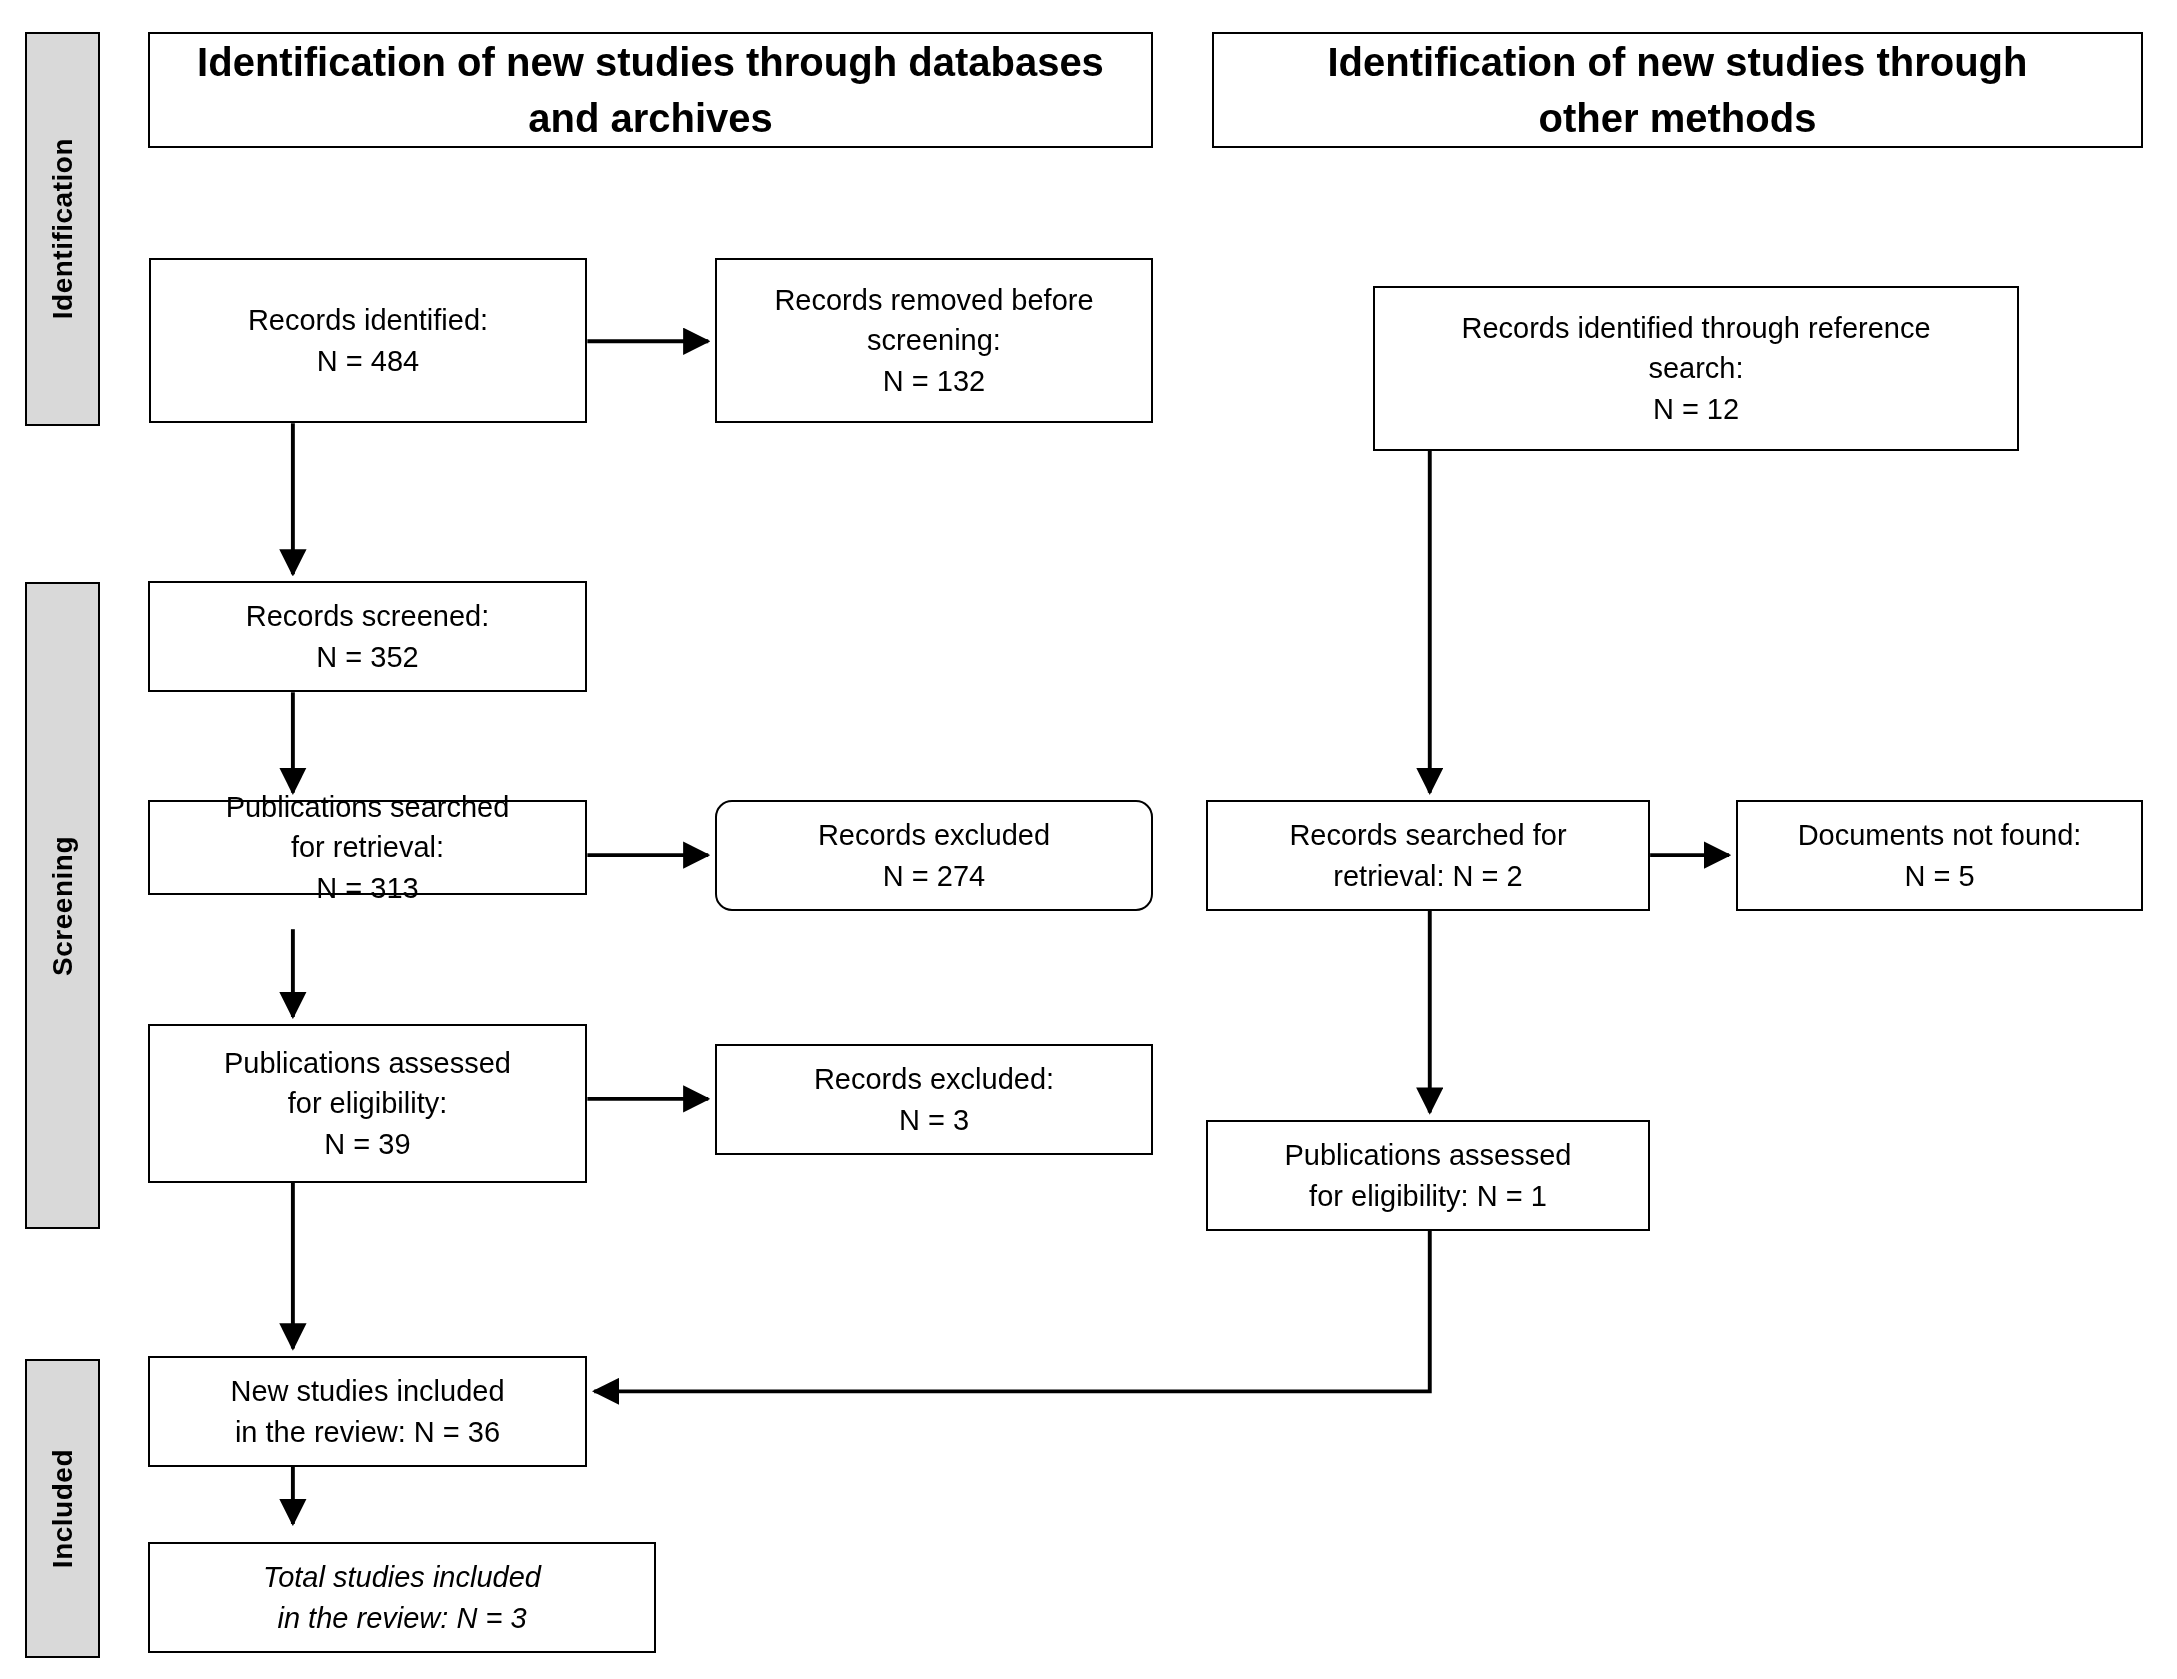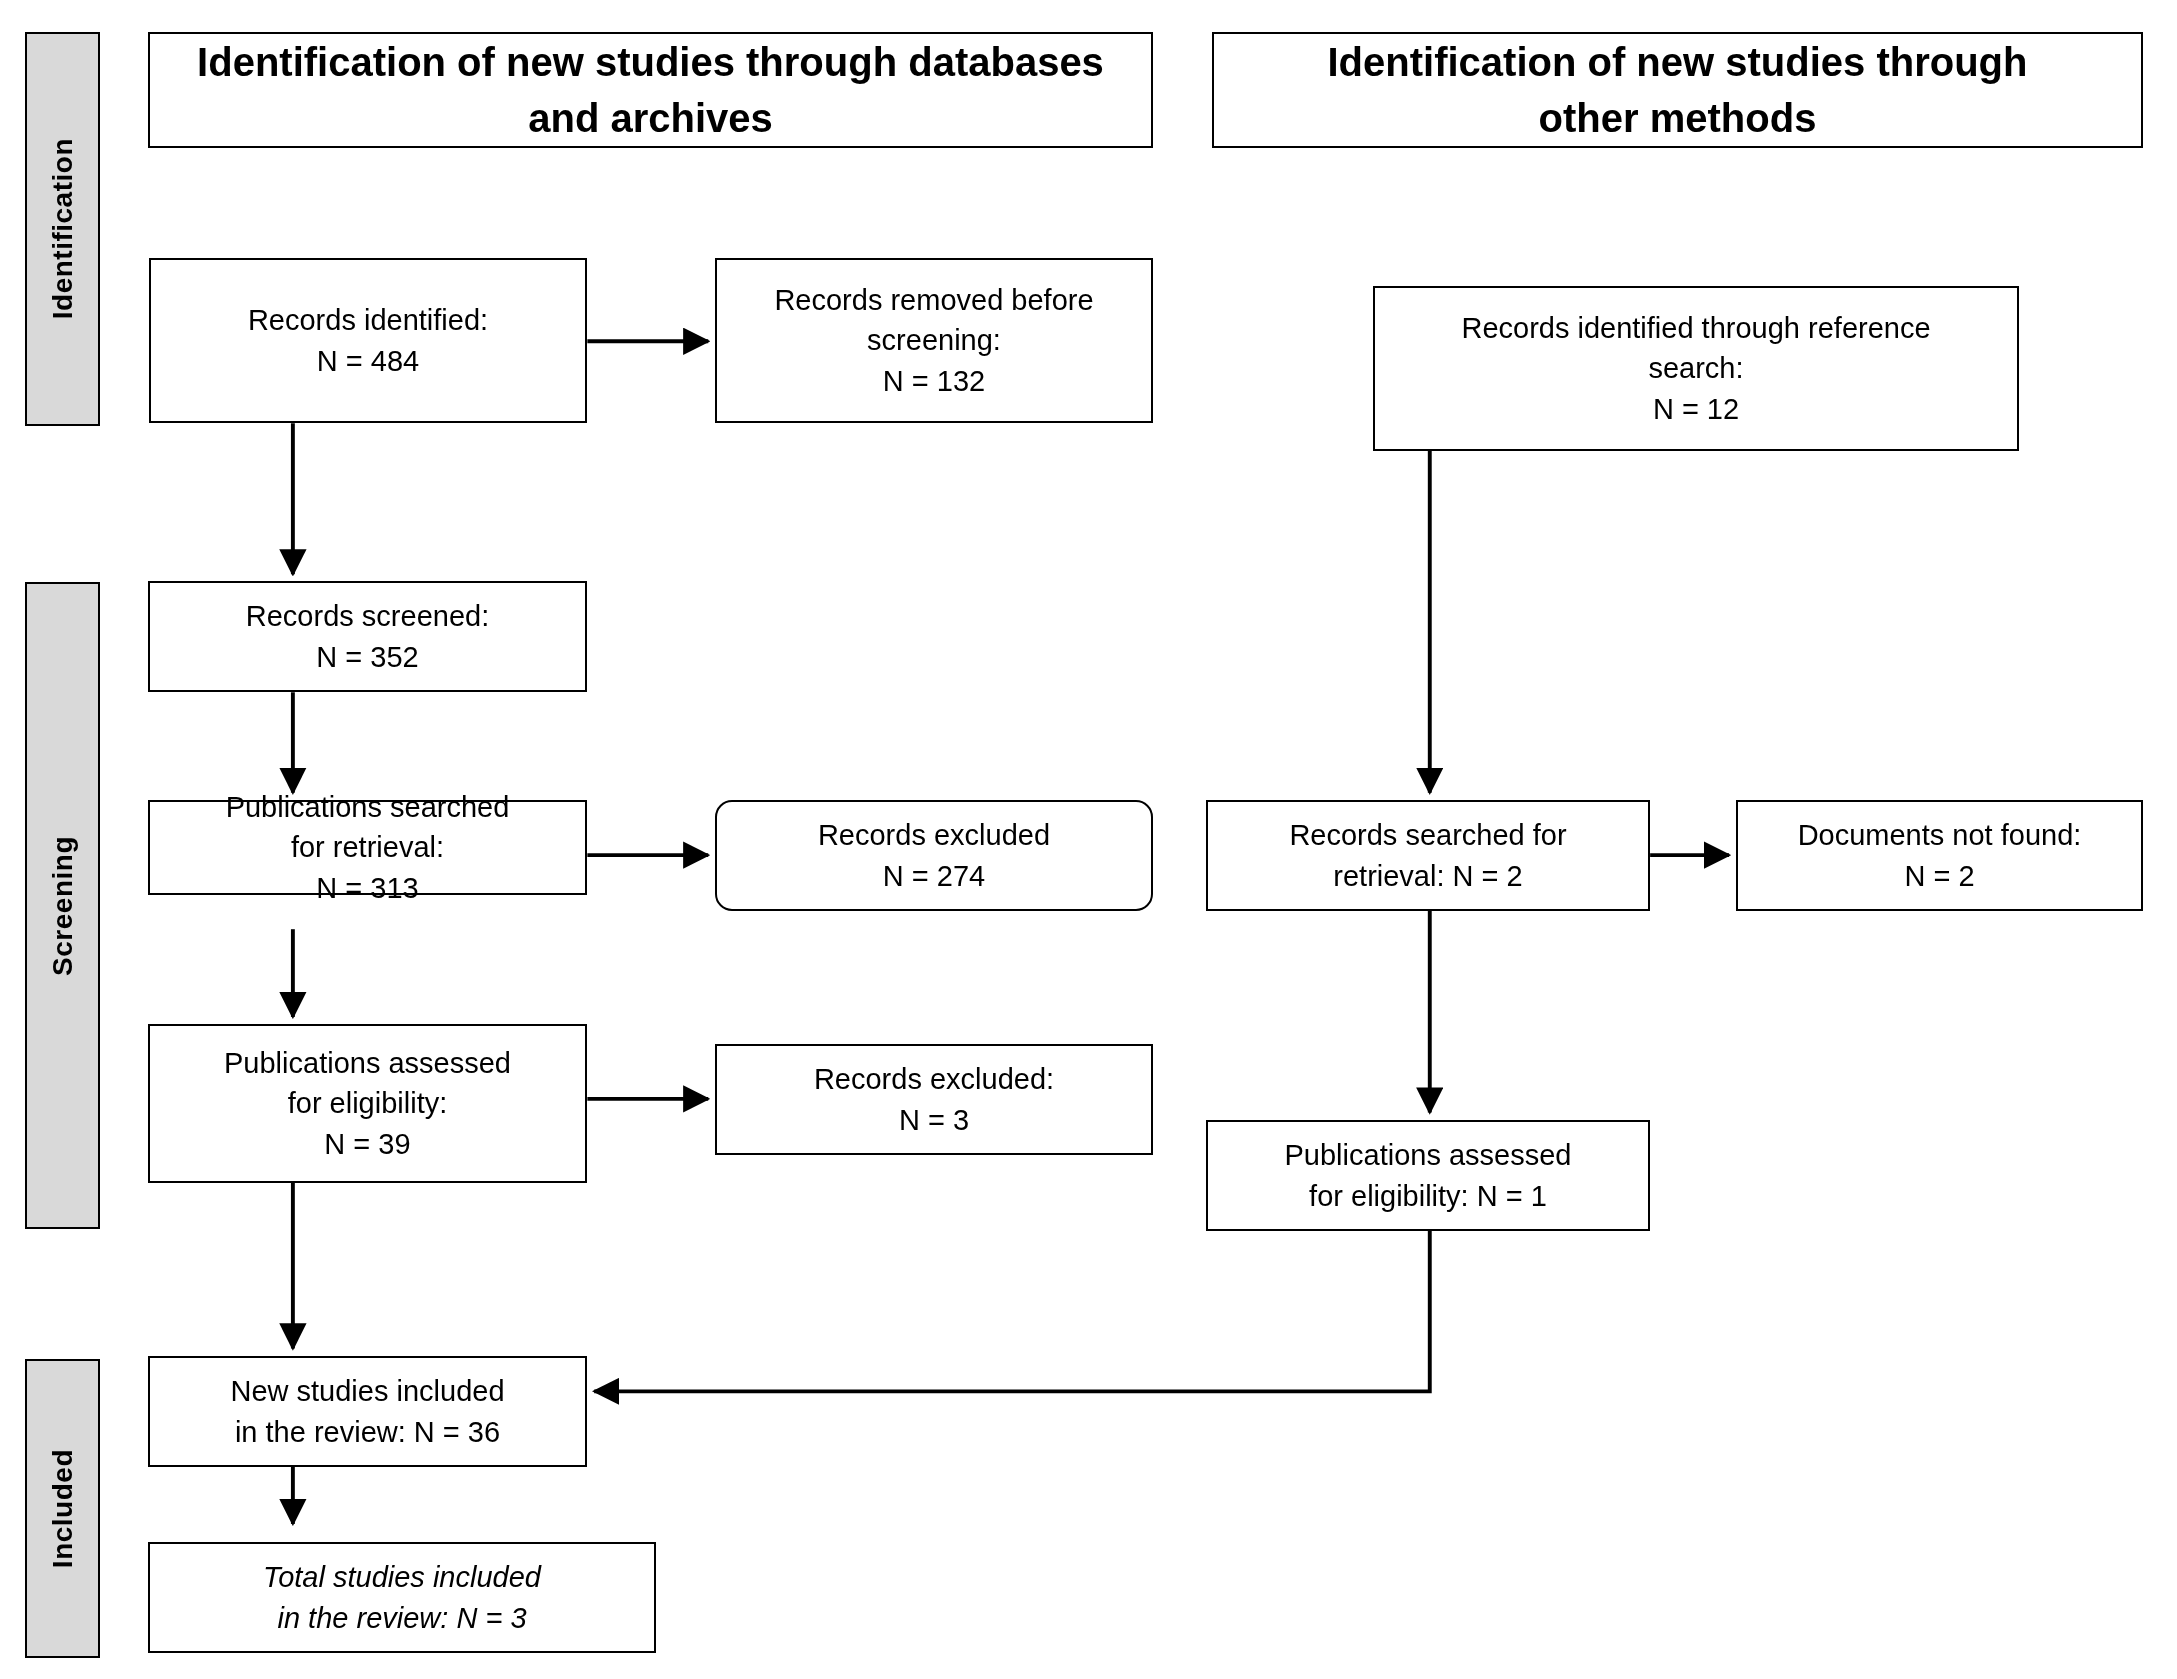--- a/index.html
+++ b/index.html
@@ -145,21 +145,21 @@
 N = 274</span>
   </div>
 
   <div class="node" style="left:1206px;top:800px;width:444px;height:111px;">
     <span class="node-text">Records searched for
 retrieval: N = 2</span>
   </div>
 
   <div class="node" style="left:1736px;top:800px;width:407px;height:111px;">
     <span class="node-text">Documents not found:
-N = 2</span>
+N = 5</span>
   </div>
 
   <div class="node" style="left:148px;top:1024px;width:439px;height:159px;">
     <span class="node-text">Publications assessed
 for eligibility:
 N = 39</span>
   </div>
 
   <div class="node" style="left:715px;top:1044px;width:438px;height:111px;">
     <span class="node-text">Records excluded:

